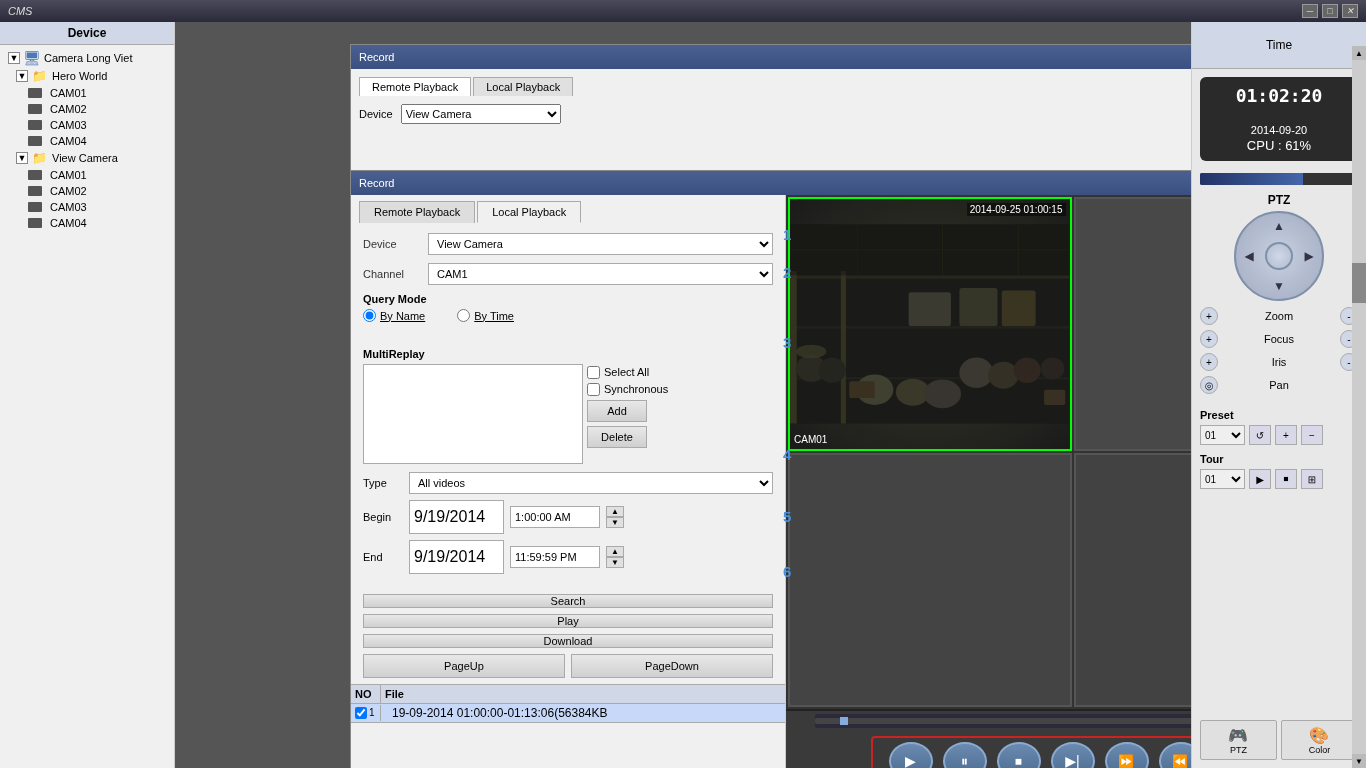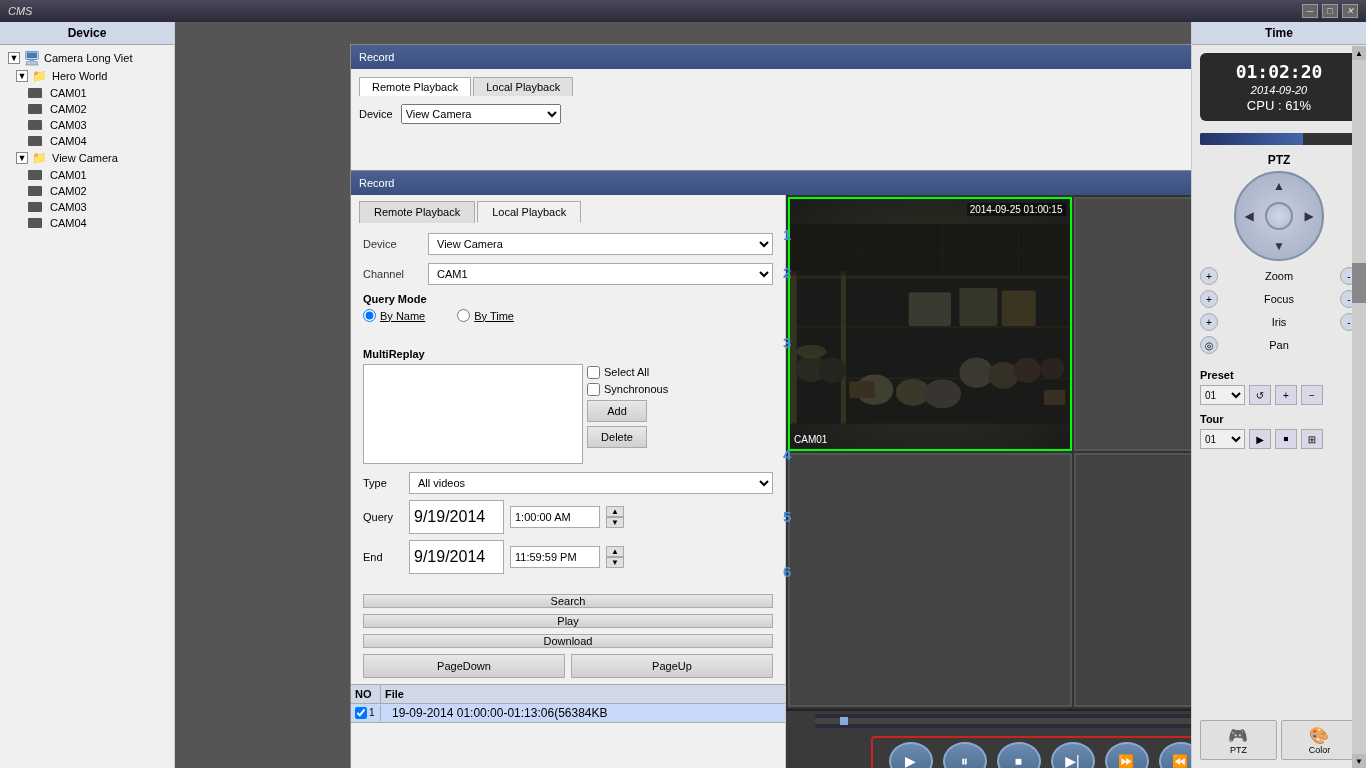--- a/index.html
+++ b/index.html
@@ -94,21 +94,21 @@
     .camera-cell.active { border: 2px solid #00ff00; }
     .camera-cell.no-signal { background: #555; }
     .camera-timestamp { position: absolute; top: 4px; right: 4px; color: #fff; font-size: 10px; background: rgba(0,0,0,0.5); padding: 1px 3px; }
     .camera-label { position: absolute; bottom: 4px; left: 4px; color: #fff; font-size: 10px; }
 
     
     .cam-feed { width: 100%; height: 100%; background: #2a2a2a; position: relative; overflow: hidden; }
     .cam-feed-active { background: radial-gradient(ellipse at center, #3a3a2a 0%, #1a1a1a 100%); }
     .time-display { background: #2a2a2a; border-radius: 6px; margin: 8px; padding: 8px; text-align: center; color: #fff; }
     .time-value { font-size: 18px; font-weight: bold; font-family: monospace; }
-    .date-value { font-size: 11px; margin-top: 2px; font-style: italic; }
+    .date-value { font-size: 11px; margin-top: 18px; }
     .cpu-value { font-size: 13px; margin-top: 2px; }
   </style>
 </head>
 <body>
 
 <div class="title-bar">
   <span>CMS</span>
   <div class="title-bar-controls">
     <div class="title-bar-btn">─</div>
     <div class="title-bar-btn">□</div>
@@ -266,21 +266,21 @@
           </div>
 
           <div class="type-section">
             <div class="type-row">
               <span class="type-label">Type</span>
               <select class="form-select">
                 <option>All videos</option>
               </select>
             </div>
             <div class="type-row">
-              <span class="type-label">Query</span>
+              <span class="type-label">Begin</span>
               <input class="date-input" type="text" value="9/19/2014" style="">
               <input class="time-input" type="text" value="1:00:00 AM" style="">
               <div style="display:flex;flex-direction:column;">
                 <div class="spinner-btn">▲</div>
                 <div class="spinner-btn">▼</div>
               </div>
             </div>
             <div class="type-row">
               <span class="type-label">End</span>
               <input class="date-input" type="text" value="9/19/2014" style="">
@@ -291,22 +291,22 @@
               </div>
             </div>
           </div>
 
           <div class="action-buttons">
             <button class="action-btn">Search</button>
             <button class="action-btn">Play</button>
             <button class="action-btn">Download</button>
           </div>
           <div class="page-buttons">
+            <button class="page-btn">PageUp</button>
             <button class="page-btn">PageDown</button>
-            <button class="page-btn">PageUp</button>
           </div>
 
           <div class="file-table">
             <div class="file-table-header">
               <div class="file-col-no">NO</div>
               <div class="file-col-file">File</div>
             </div>
             <div class="file-row">
               <div class="file-cell-no">
                 <input type="checkbox" checked="" style="width: 12px; height: 12px;">
@@ -403,21 +403,21 @@
               <button style="width:44px;height:38px;border-radius:50%;background:linear-gradient(to bottom,#6a8ab0,#4a6a90);border:2px solid #8aaad0;cursor:pointer;color:#fff;font-size:13px;">⏪</button>
               <button style="width:44px;height:38px;border-radius:50%;background:linear-gradient(to bottom,#6a8ab0,#4a6a90);border:2px solid #8aaad0;cursor:pointer;color:#fff;font-size:13px;">⏮</button>
             </div>
           </div>
         </div>
       </div>
     </div>
 
     <div style="position:absolute;right:0;top:0;width:175px;height:100%;background:#e8e8e8;border-left:1px solid #ccc;display:flex;flex-direction:column;z-index:3;">
 
-      <div style="background:#d0d8e8;padding:4px 8px;font-weight:bold;font-size:12px;border-bottom:1px solid #aaa;text-align:center;">
+      <div style="background:#d0d8e8;padding:16px 8px;font-weight:normal;font-size:12px;border-bottom:1px solid #aaa;text-align:center;">
         <span>Time</span>
       </div>
 
       <div class="time-display">
         <div class="time-value">01:02:20</div>
         <div class="date-value">2014-09-20</div>
         <div class="cpu-value">CPU : 61%</div>
       </div>
 
       <div style="margin:4px 8px;height:12px;background:#333;border-radius:2px;overflow:hidden;">

